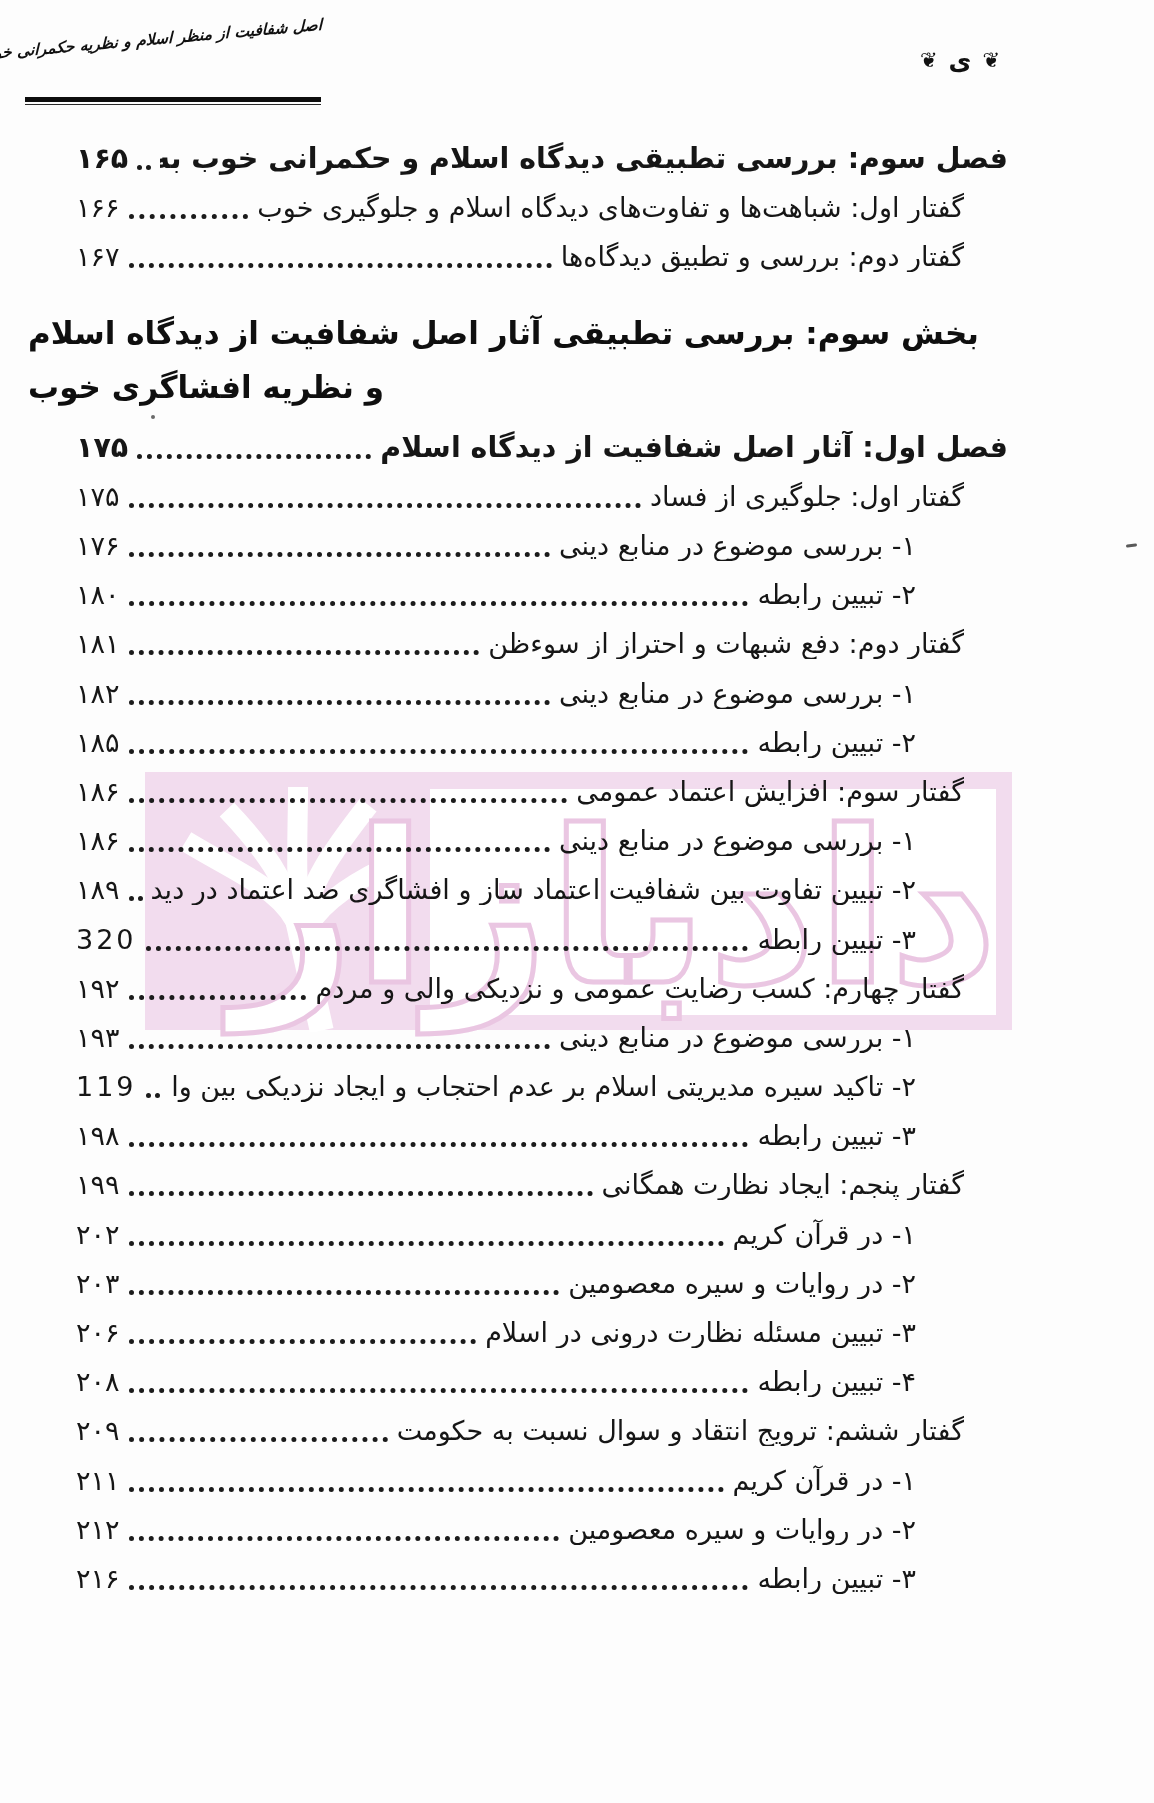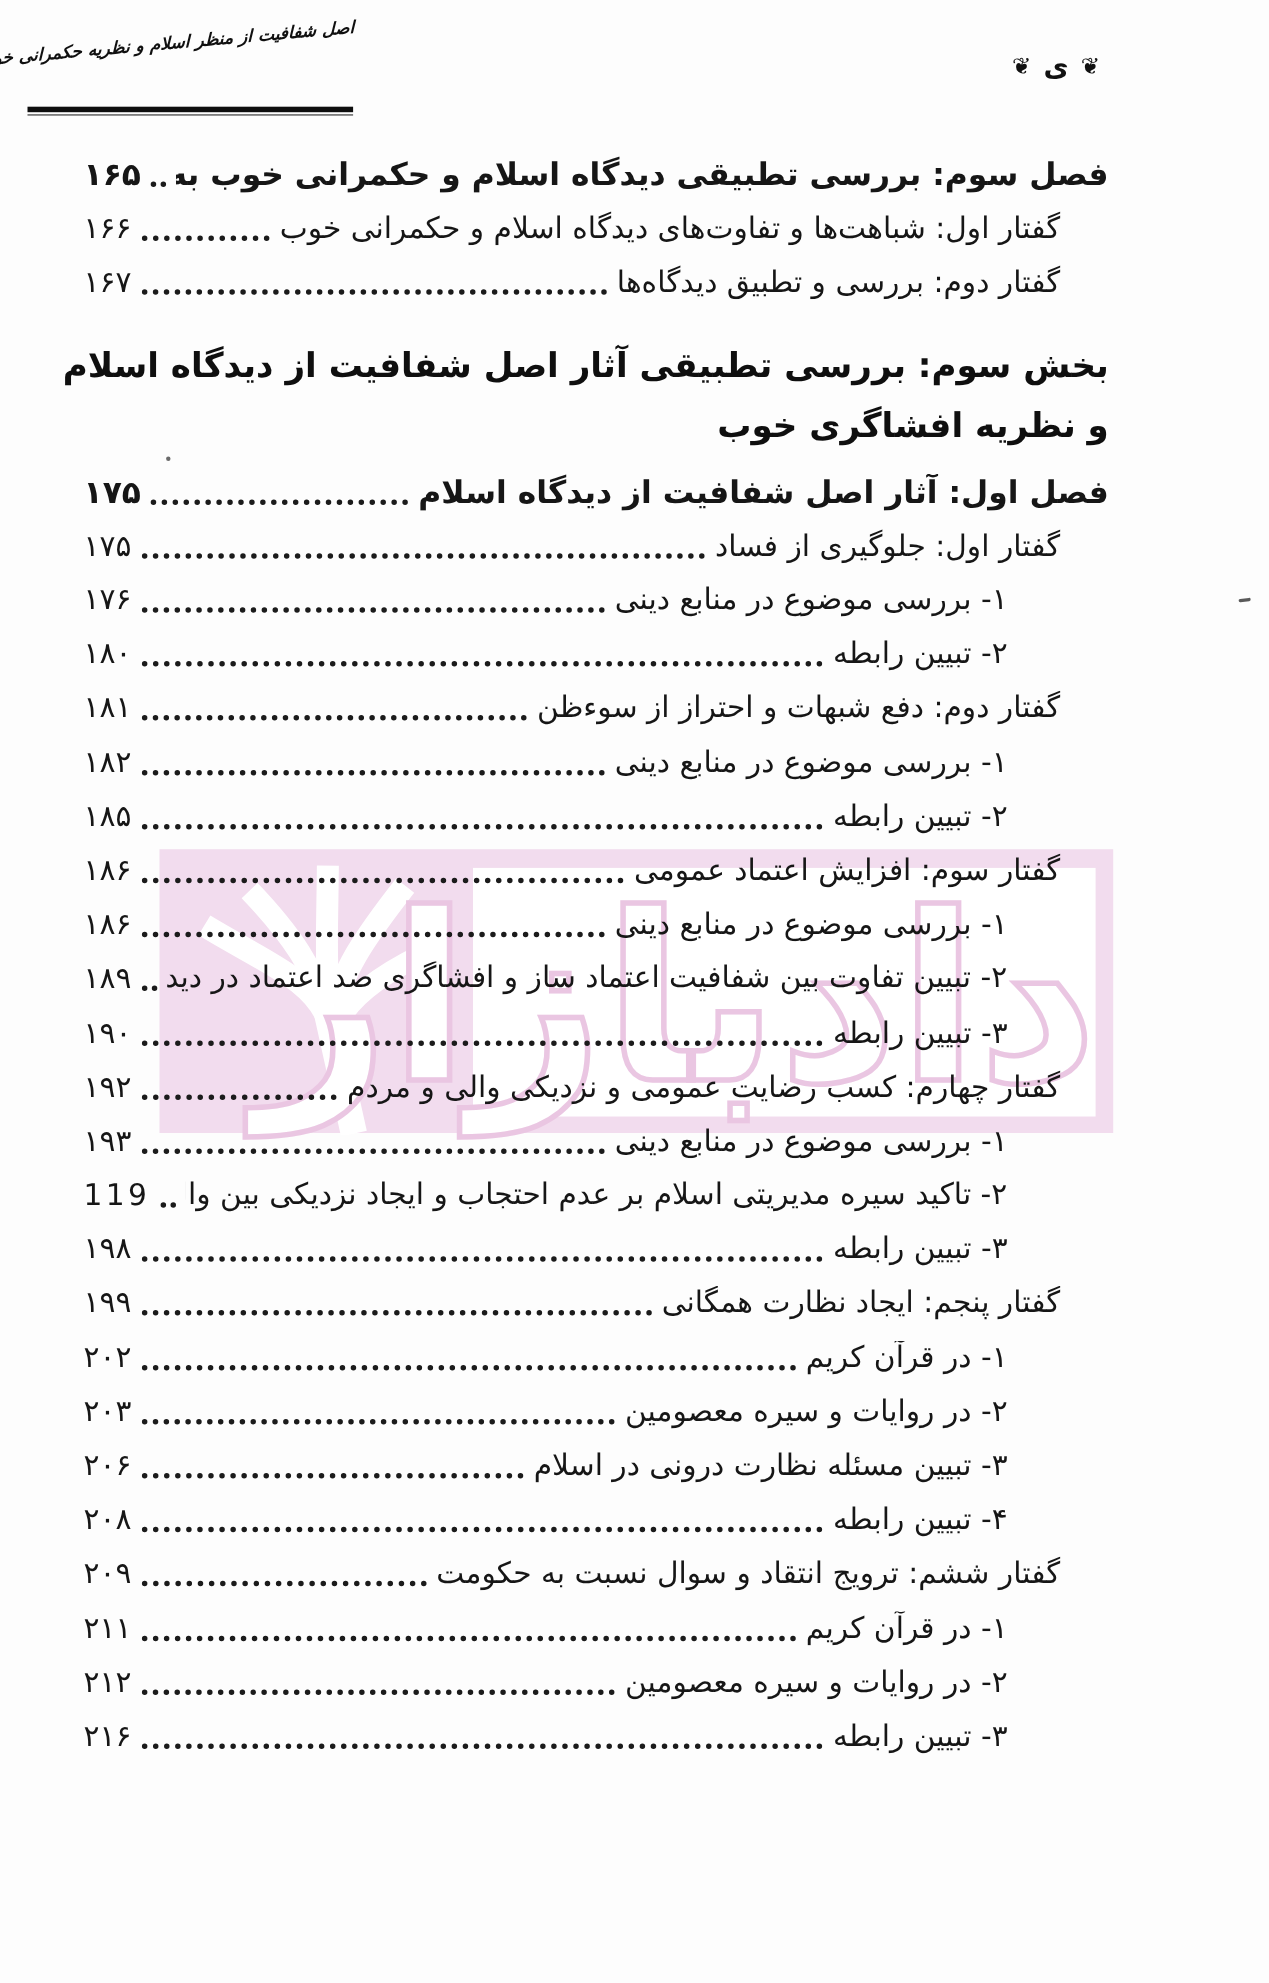--- a/index.html
+++ b/index.html
@@ -64,21 +64,21 @@
   .row.item{padding-right:92px;}
   .row .t{white-space:nowrap;flex:0 1 auto;overflow:hidden;}
   .row .leader{
     flex:1 1 0;min-width:14px;height:0;
     border-bottom:5px dotted #1b1b1b;
     margin:0 9px;position:relative;top:9px;
   }
   .row .pg{white-space:nowrap;letter-spacing:3px;flex:0 0 auto;margin-left:48px;}
   .part-heading{
     margin-top:24px;margin-bottom:9px;
-    text-align:right;font-weight:bold;font-size:31px;line-height:54px;
+    text-align:left;font-weight:bold;font-size:31px;line-height:54px;
     color:#0f0f0f;
   }
   .part-heading div{white-space:nowrap;}
 
   
   .speck-dash{
     position:absolute;left:1126px;top:544px;width:11px;height:3px;
     background:#5a5a5a;transform:rotate(-7deg);border-radius:2px;
   }
   .speck-dot{
@@ -116,21 +116,21 @@
     <span class="orn">❦</span>
   </div>
 
   <main class="toc" id="toc">
       <div class="row chapter">
         <span class="t">فصل سوم: بررسی تطبیقی دیدگاه اسلام و حکمرانی خوب به مبانی اصل شفافیت</span>
         <div class="leader"></div>
         <span class="pg">۱۶۵</span>
       </div>
       <div class="row section">
-        <span class="t">گفتار اول: شباهت‌ها و تفاوت‌های دیدگاه اسلام و حکمرانی خوب</span>
+        <span class="t">گفتار اول: شباهت‌ها و تفاوت‌های دیدگاه اسلام و جلوگیری خوب</span>
         <div class="leader"></div>
         <span class="pg">۱۶۶</span>
       </div>
       <div class="row section">
         <span class="t">گفتار دوم: بررسی و تطبیق دیدگاه‌ها</span>
         <div class="leader"></div>
         <span class="pg">۱۶۷</span>
       </div>
       <div class="part-heading">
         <div>بخش سوم: بررسی تطبیقی آثار اصل شفافیت از دیدگاه اسلام</div>
@@ -182,21 +182,21 @@
         <span class="pg">۱۸۶</span>
       </div>
       <div class="row item">
         <span class="t">۲- تبیین تفاوت بین شفافیت اعتماد ساز و افشاگری ضد اعتماد در دیدگاه اسلام</span>
         <div class="leader"></div>
         <span class="pg">۱۸۹</span>
       </div>
       <div class="row item">
         <span class="t">۳- تبیین رابطه</span>
         <div class="leader"></div>
-        <span class="pg">۱۹۰</span>
+        <span class="pg">320</span>
       </div>
       <div class="row section">
         <span class="t">گفتار چهارم: کسب رضایت عمومی و نزدیکی والی و مردم</span>
         <div class="leader"></div>
         <span class="pg">۱۹۲</span>
       </div>
       <div class="row item">
         <span class="t">۱- بررسی موضوع در منابع دینی</span>
         <div class="leader"></div>
         <span class="pg">۱۹۳</span>

